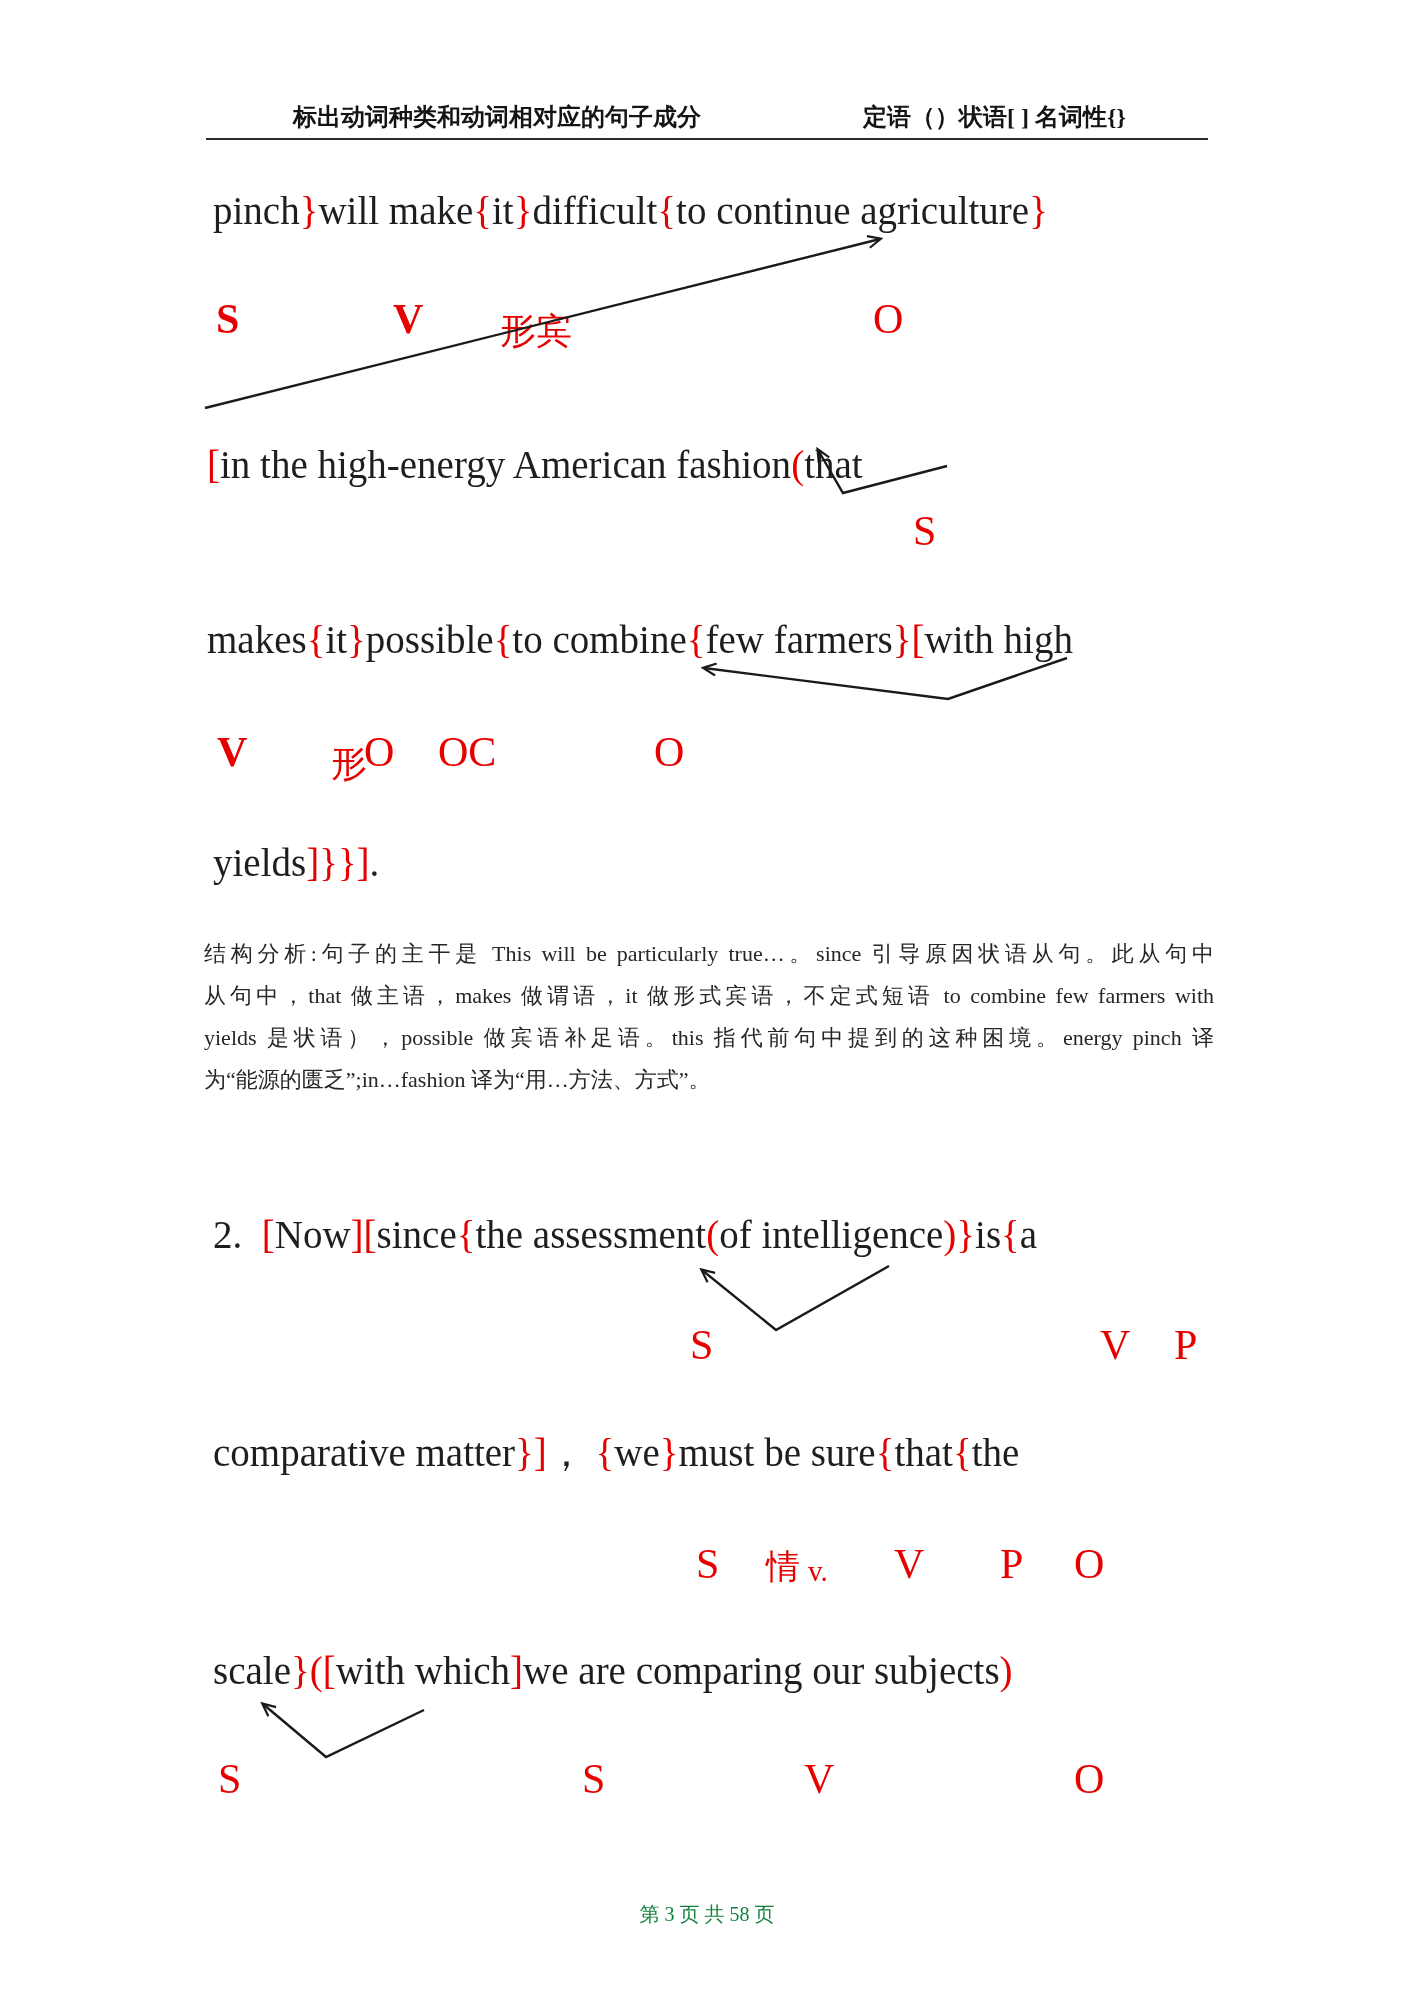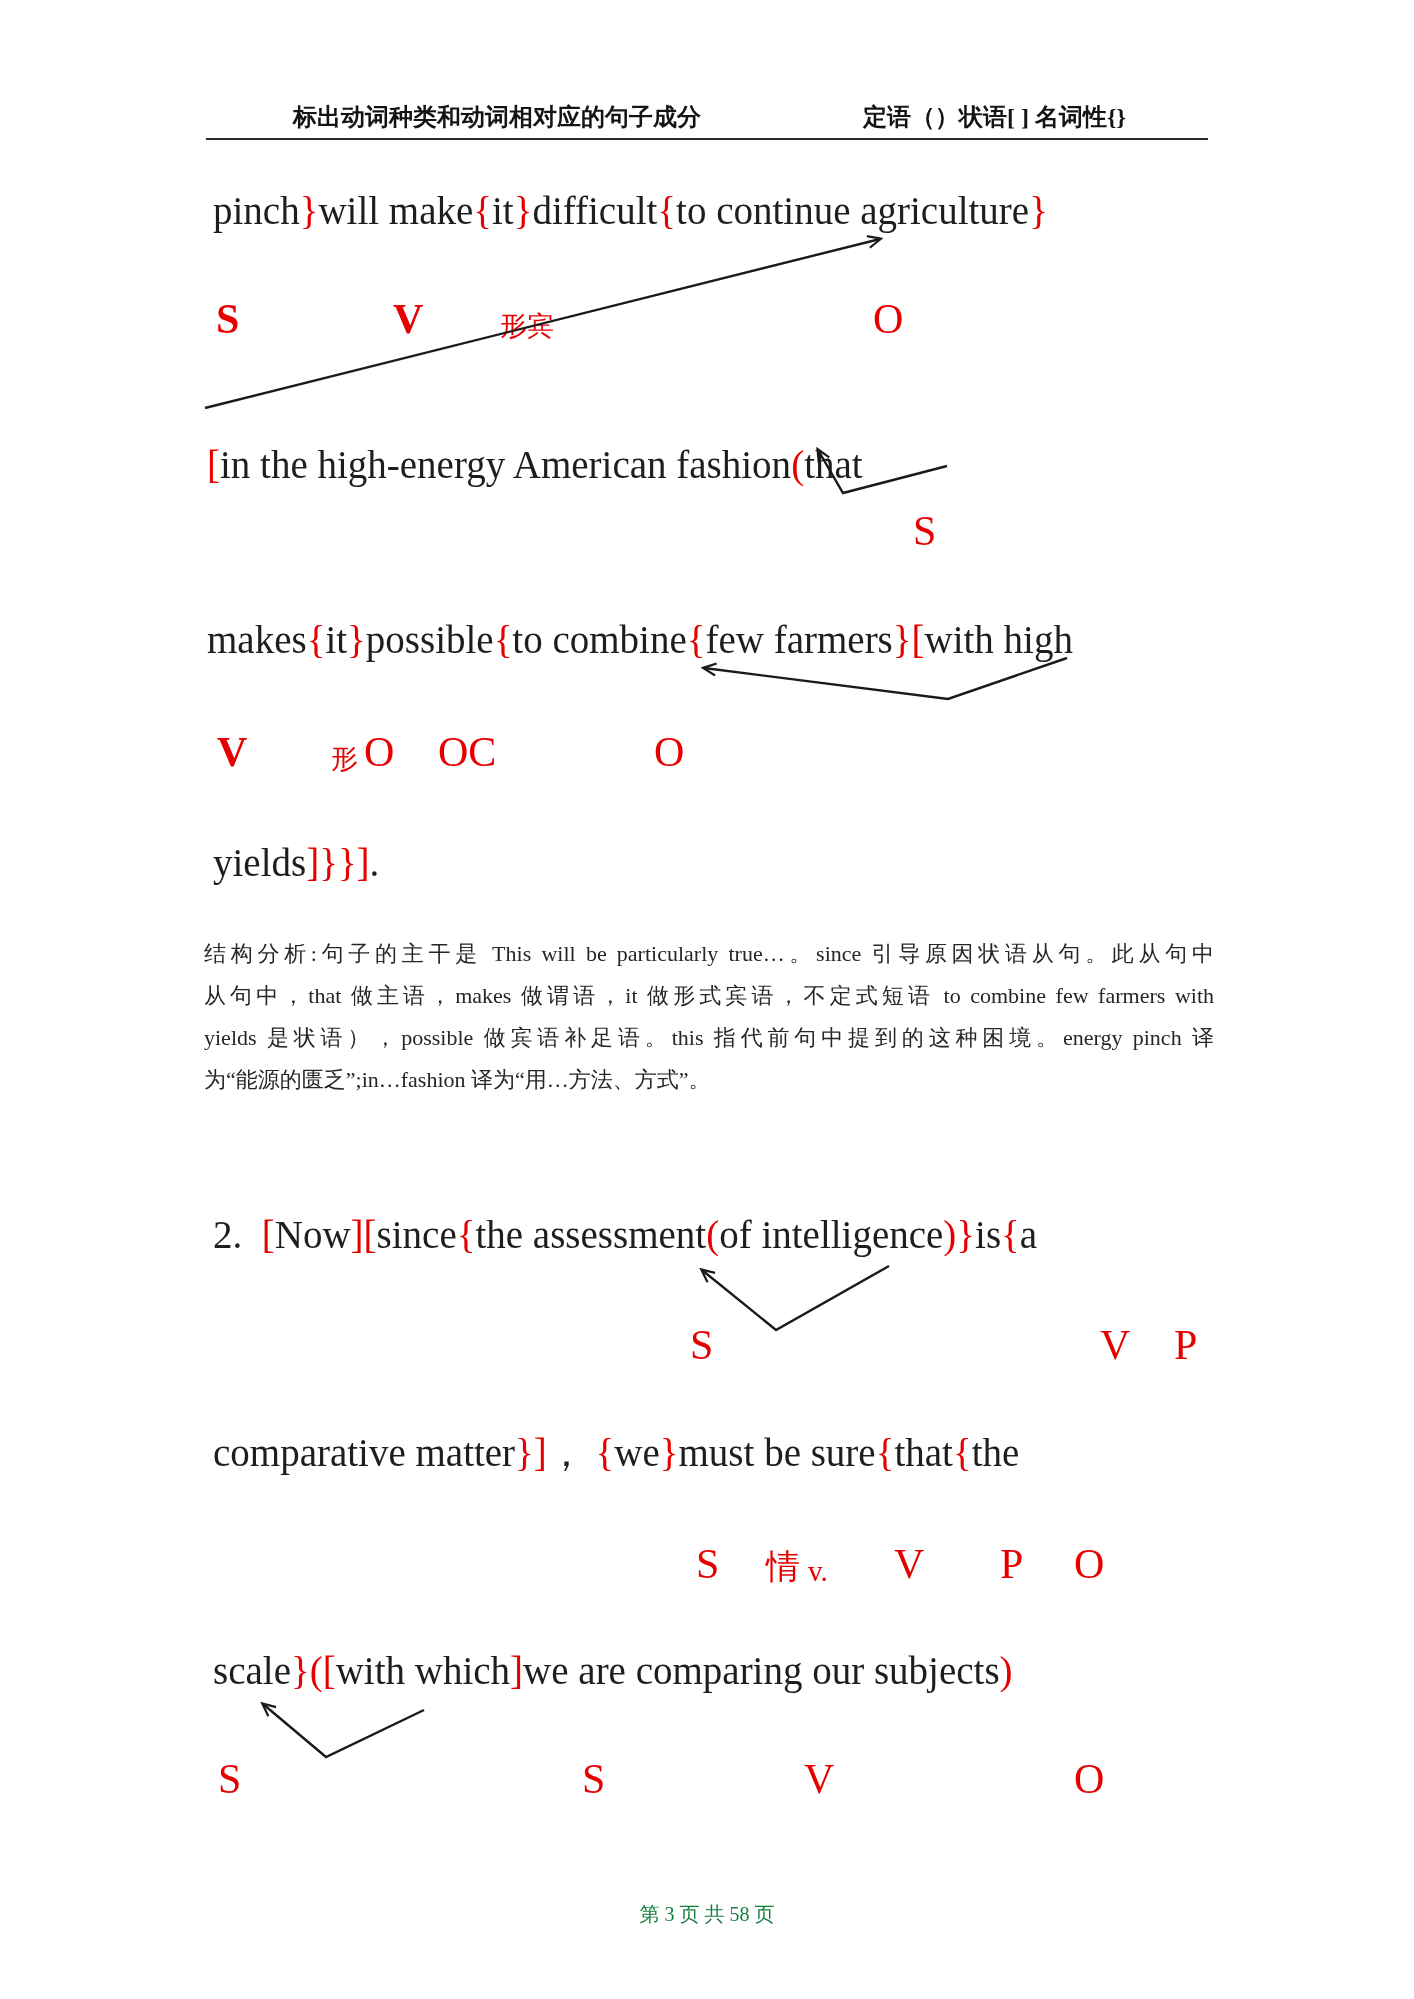--- a/index.html
+++ b/index.html
@@ -8,21 +8,21 @@
         font-family:"Liberation Serif","DejaVu Serif",serif;overflow:hidden;}
   .hdr-left,.hdr-right{position:absolute;top:101px;font-size:24px;font-weight:bold;color:#141414;white-space:pre;}
   .hdr-left{left:293px;}
   .hdr-right{left:842px;margin-left:21px;}
   .hdr-rule{position:absolute;left:206px;top:138px;width:1002px;height:0;border-top:2px solid #2a2a2a;}
   .line{position:absolute;font-size:39px;font-weight:normal;color:var(--ink);white-space:pre;}
   .seg-red{color:var(--red);}
   .seg-black{color:var(--ink);}
   .lbl{position:absolute;color:var(--red);font-size:42px;line-height:1;white-space:pre;}
   .lbl.bold{font-weight:bold;}
-  .lbl.cjk{font-size:27px;}
+  .lbl.cjk{font-size:36px;}
   .lbl.cjk-mid{font-size:34px;}
   .lbl.small{font-size:29px;}
   .analysis{position:absolute;left:204px;top:933px;width:1010px;color:#262626;
             font-size:22px;line-height:42px;}
   .aline{white-space:nowrap;text-align:justify;}
   .aline.fill{text-align-last:justify;}
   .footer{position:absolute;left:205px;top:1901px;width:1004px;text-align:center;
           font-size:20px;color:#15803d;}
   svg.arrows{position:absolute;left:0;top:0;pointer-events:none;}
 </style>

